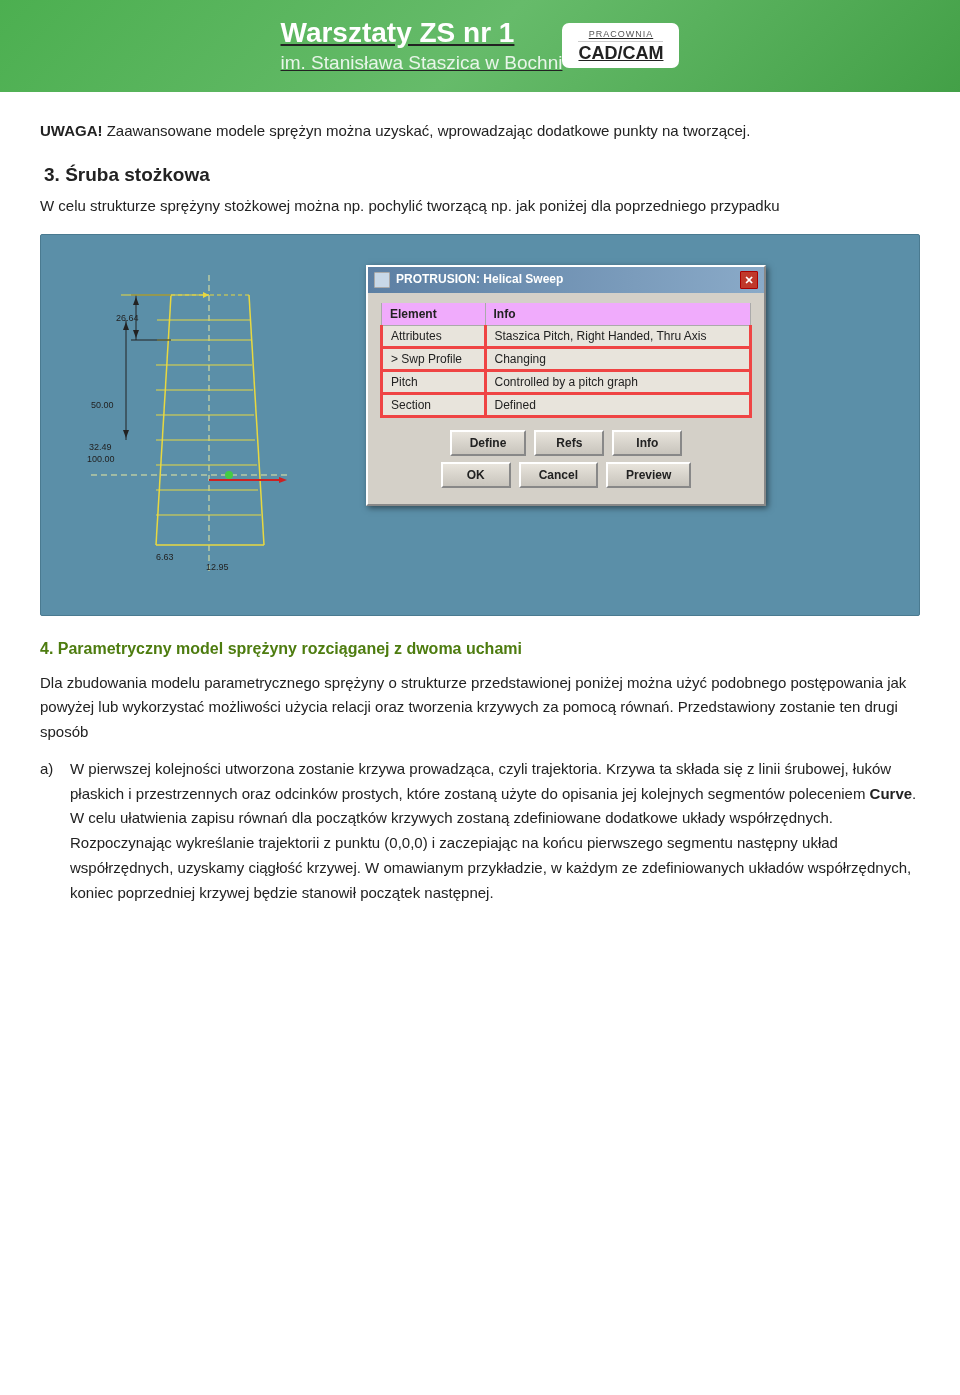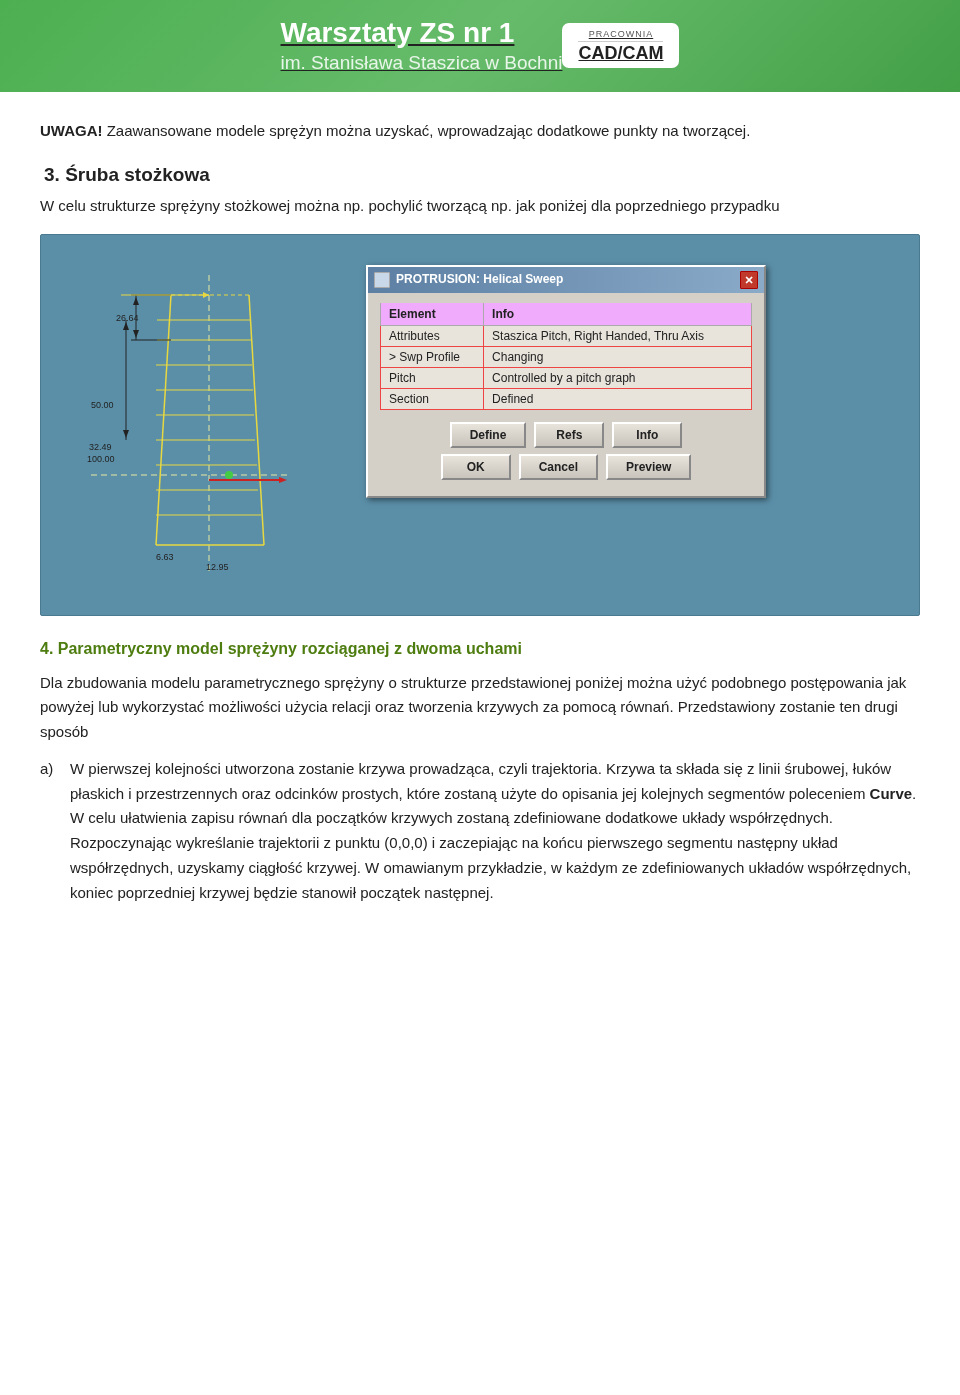--- a/index.html
+++ b/index.html
@@ -169,21 +169,21 @@
     .dialog-table th {
       text-align: left;
       font-weight: bold;
       padding: 4px 8px;
       background: #f0abfc;
       border: 1px solid #aaa;
       color: #222;
     }
     .dialog-table td {
       padding: 3px 8px;
-      border: 1px solid #ef4444;
+      border: 3px solid #ef4444;
       background: #e8e4dc;
       color: #222;
       vertical-align: top;
     }
     .dialog-table tr:first-child td,
     .dialog-table tr:first-child th {
       border-top: none;
     }
 
     .dialog-buttons-row {

